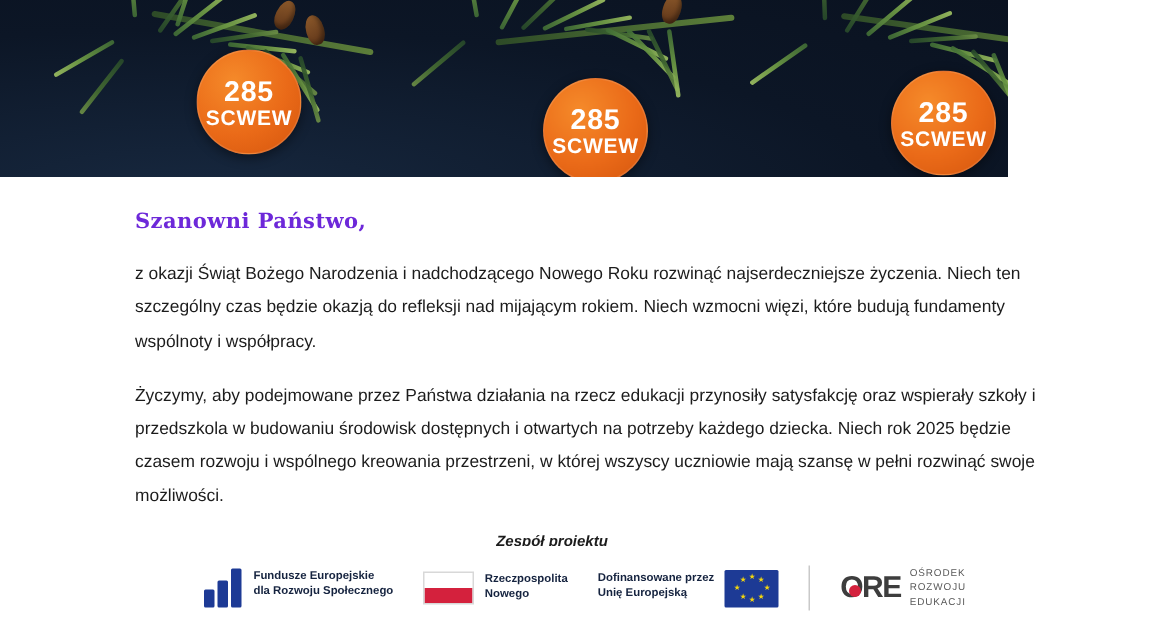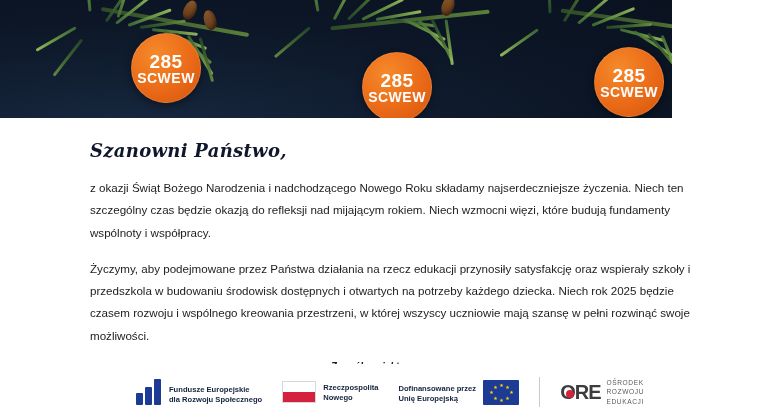--- a/index.html
+++ b/index.html
@@ -93,24 +93,23 @@
     margin-top: 0;
     letter-spacing: .5px;
   }
 
   
   .letter {
     padding: 22px 74px 0 90px;
   }
   .salutation {
     font-family: "DejaVu Serif", serif;
-    font-style: italic;
-    font-weight: bold;
-    font-size: 18px;
-    color: #0f172a;
+    font-weight: bold;
+    font-size: 14px;
+    color: #6d28d9;
     letter-spacing: .3px;
     margin: 0 0 16px 0;
   }
   .para {
     font-size: 11.6px;
     line-height: 1.92;
     color: #1c1c1c;
     margin: 0 0 14px 0;
     text-align: left;
   }
@@ -142,21 +141,21 @@
     width: 780px;
     height: 56px;
     display: flex;
     align-items: center;
     justify-content: center;
     gap: 20px;
     background: #ffffff;
   }
   .logo-block {
     display: flex;
-    align-items: flex-end;
+    align-items: flex-start;
     gap: 7px;
   }
   .eu-stars-box {
     width: 36px;
     height: 25px;
     background: #1d3a95;
     position: relative;
     border-radius: 1px;
   }
   .fe-mark {
@@ -291,21 +290,21 @@
   </div>
 
   <div class="badge" style="left:594px;top:47px;">
     <span class="num">285</span>
     <span class="code">SCWEW</span>
   </div>
 </div>
 
 <div class="letter">
   <div class="salutation">Szanowni Państwo,</div>
-  <p class="para">z okazji Świąt Bożego Narodzenia i nadchodzącego Nowego Roku składamy najserdeczniejsze życzenia. Niech ten szczególny czas będzie okazją do refleksji nad mijającym rokiem. Niech wzmocni więzi, które budują fundamenty wspólnoty i współpracy.</p>
+  <p class="para">z okazji Świąt Bożego Narodzenia i nadchodzącego Nowego Roku rozwinąć najserdeczniejsze życzenia. Niech ten szczególny czas będzie okazją do refleksji nad mijającym rokiem. Niech wzmocni więzi, które budują fundamenty wspólnoty i współpracy.</p>
   <p class="para">Życzymy, aby podejmowane przez Państwa działania na rzecz edukacji przynosiły satysfakcję oraz wspierały szkoły i przedszkola w budowaniu środowisk dostępnych i otwartych na potrzeby każdego dziecka. Niech rok 2025 będzie czasem rozwoju i wspólnego kreowania przestrzeni, w której wszyscy uczniowie mają szansę w pełni rozwinąć swoje możliwości.</p>
   <div class="signature">Zespół projektu</div>
   <div class="project-name">Budowa skoordynowanego systemu pomocy specjalistycznej
 opartego na Specjalistycznych Centrach
 Wspierających Edukację Włączającą</div>
 </div>
 
 <div class="footer">
 
   <div class="logo-block">

